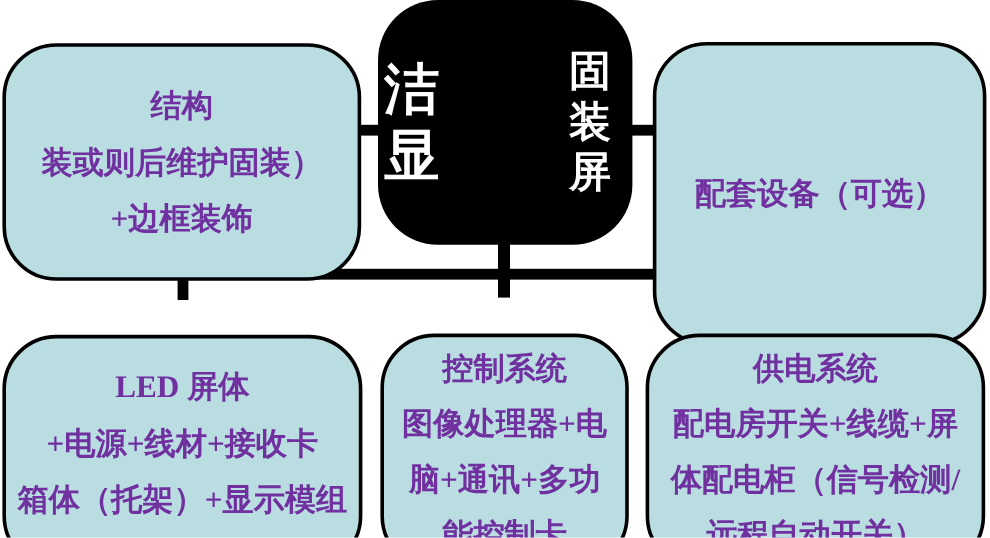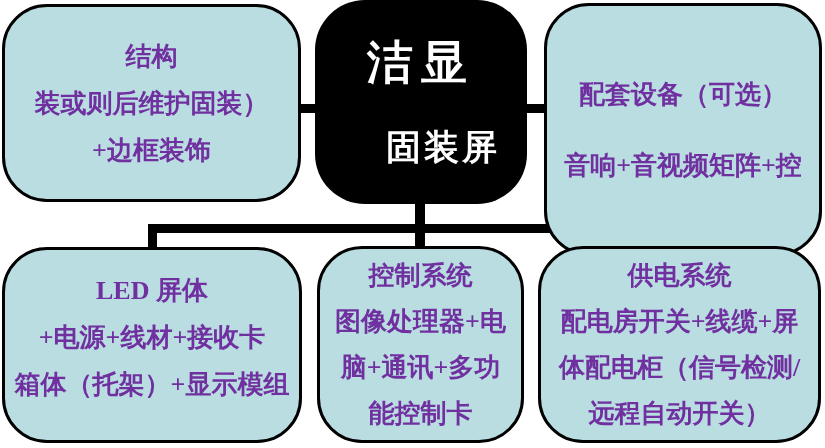--- a/index.html
+++ b/index.html
@@ -34,34 +34,35 @@
     border-radius: 45px;
     display: flex;
     flex-direction: column;
     justify-content: center;
     align-items: center;
     text-align: center;
     color: #7030a0;
     font-weight: bold;
     font-size: 26px;
     line-height: 47px;
+    margin-top: 32px;
   }
   .box-tl { left: 2px;   top: 4px;   width: 299px; height: 198px; }
   .box-tr { left: 544px; top: 3px;   width: 278px; height: 253px; gap: 24px; }
   .box-bl { left: 2px;   top: 247px; width: 300px; height: 196px; padding-bottom: 16px; }
   .box-bm { left: 317px; top: 246px; width: 207px; height: 197px; line-height: 46px; }
   .box-br { left: 538px; top: 246px; width: 283px; height: 197px; line-height: 46px; }
 
   .center-node {
     position: absolute;
     left: 315px; top: 0; width: 212px; height: 204px;
     background: #000000;
     border-radius: 50px;
     display: flex;
-    flex-direction: column;
+    flex-direction: row;
     justify-content: center;
     align-items: center;
     text-align: center;
     color: #ffffff;
     font-weight: bold;
     gap: 36px;
   }
   .center-title    { font-size: 46px; letter-spacing: 8px; line-height: 1.2; }
   .center-subtitle { font-size: 35px; letter-spacing: 3px; line-height: 1.2; margin-left: 44px; }
 
@@ -85,21 +86,20 @@
     <div class="line">+边框装饰</div>
   </div>
 
   <div class="center-node">
     <div class="center-title">洁显</div>
     <div class="center-subtitle">固装屏</div>
   </div>
 
   <div class="node box-tr">
     <div class="line">配套设备（可选）</div>
-    <div class="line">音响+音视频矩阵+控</div>
   </div>
 
   <div class="node box-bl">
     <div class="line">LED 屏体</div>
     <div class="line">+电源+线材+接收卡</div>
     <div class="line">箱体（托架）+显示模组</div>
   </div>
 
   <div class="node box-br">
     <div class="line">供电系统</div>

